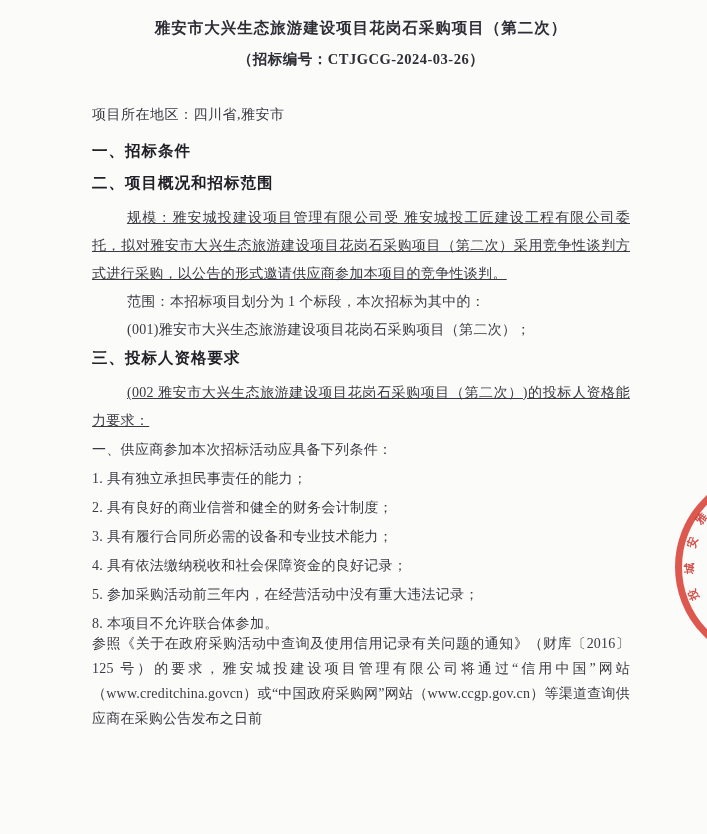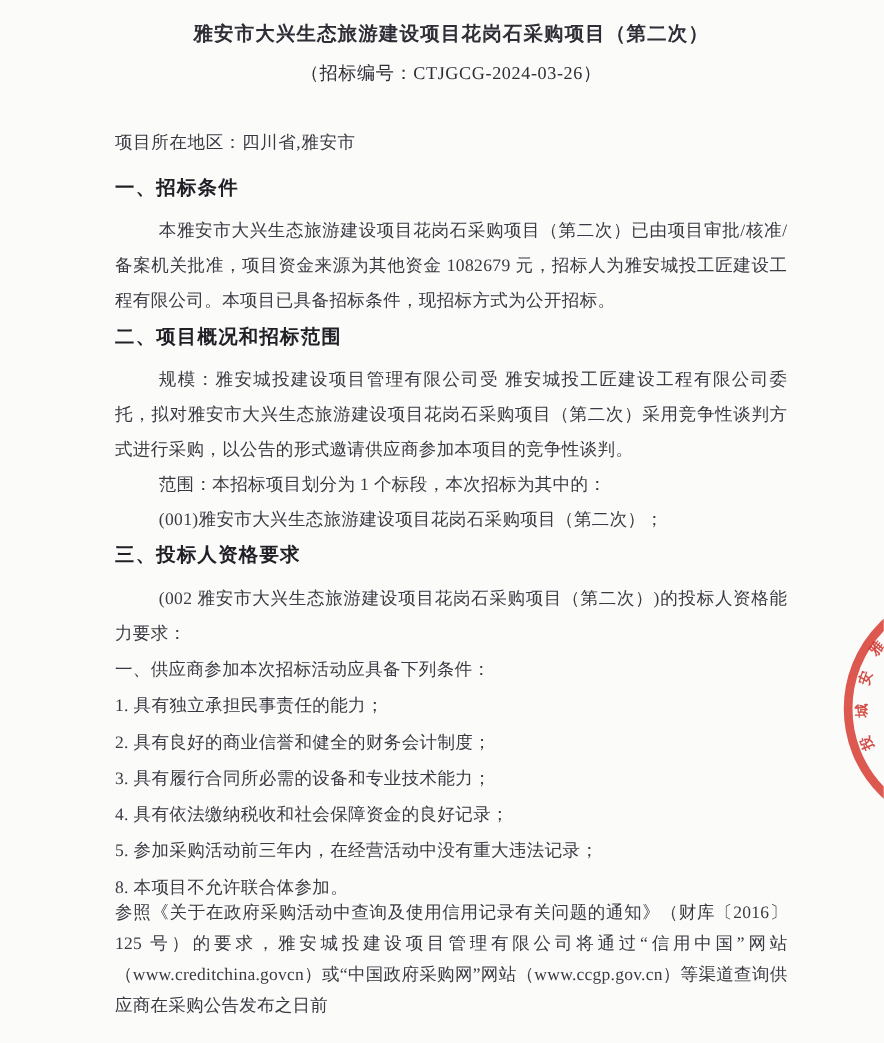--- a/index.html
+++ b/index.html
@@ -17,42 +17,42 @@
     color: #3a3a42;
   }
   .doc-title {
     font-size: 15.5px; line-height: 22px;
     font-weight: 700; text-align: center;
     letter-spacing: 1px;
     margin: 0 0 10px 0; color: #2e2e36;
   }
   .doc-subtitle {
     font-size: 14.5px; line-height: 20px;
-    font-weight: 400; text-align: center;
+    font-weight: 700; text-align: center;
     letter-spacing: 0.5px;
     margin: 0 0 36px 0; color: #2e2e36;
   }
   .location-line {
     font-size: 14px; line-height: 20px;
     margin: 0 0 15px 0; letter-spacing: 0.5px;
   }
   .sec-heading {
     font-family: Liberation Sans, sans-serif;
     font-size: 15.5px; line-height: 21px;
     font-weight: 700; color: #1f1f26;
     letter-spacing: 1px;
     margin: 3px 0 11px 0;
   }
   .sec-heading:first-of-type { margin-top: 0; }
   .para {
     font-size: 14px; line-height: 28px;
     margin: 0; text-align: justify;
     letter-spacing: 0.3px;
   }
-  .para.sp-top { margin-top: 6px; }
+  .para.sp-top { margin-top: 6px; text-decoration: underline; }
   .indent { text-indent: 2.5em; }
   .item {
     font-size: 14px; line-height: 29px;
     margin: 0; letter-spacing: 0.3px;
   }
   .closing {
     font-size: 14px; line-height: 25px;
     margin: -7px 0 0 0; text-align: justify;
     letter-spacing: 0.2px;
   }
@@ -80,21 +80,20 @@
 <body>
 
 <div class="page">
 
   <div class="doc-title">雅安市大兴生态旅游建设项目花岗石采购项目（第二次）</div>
   <div class="doc-subtitle">（招标编号：CTJGCG-2024-03-26）</div>
 
   <p class="location-line">项目所在地区：四川省,雅安市</p>
 
   <h2 class="sec-heading">一、招标条件</h2>
-  <p class="para indent">本雅安市大兴生态旅游建设项目花岗石采购项目（第二次）已由项目审批/核准/备案机关批准，项目资金来源为其他资金 1082679 元，招标人为雅安城投工匠建设工程有限公司。本项目已具备招标条件，现招标方式为公开招标。</p>
 
   <h2 class="sec-heading">二、项目概况和招标范围</h2>
   <p class="para indent sp-top">规模：雅安城投建设项目管理有限公司受 雅安城投工匠建设工程有限公司委托，拟对雅安市大兴生态旅游建设项目花岗石采购项目（第二次）采用竞争性谈判方式进行采购，以公告的形式邀请供应商参加本项目的竞争性谈判。</p>
   <p class="para indent">范围：本招标项目划分为 1 个标段，本次招标为其中的：</p>
   <p class="para indent">(001)雅安市大兴生态旅游建设项目花岗石采购项目（第二次）；</p>
 
   <h2 class="sec-heading">三、投标人资格要求</h2>
   <p class="para indent sp-top">(002 雅安市大兴生态旅游建设项目花岗石采购项目（第二次）)的投标人资格能力要求：</p>
 
   <p class="item">一、供应商参加本次招标活动应具备下列条件：</p>

